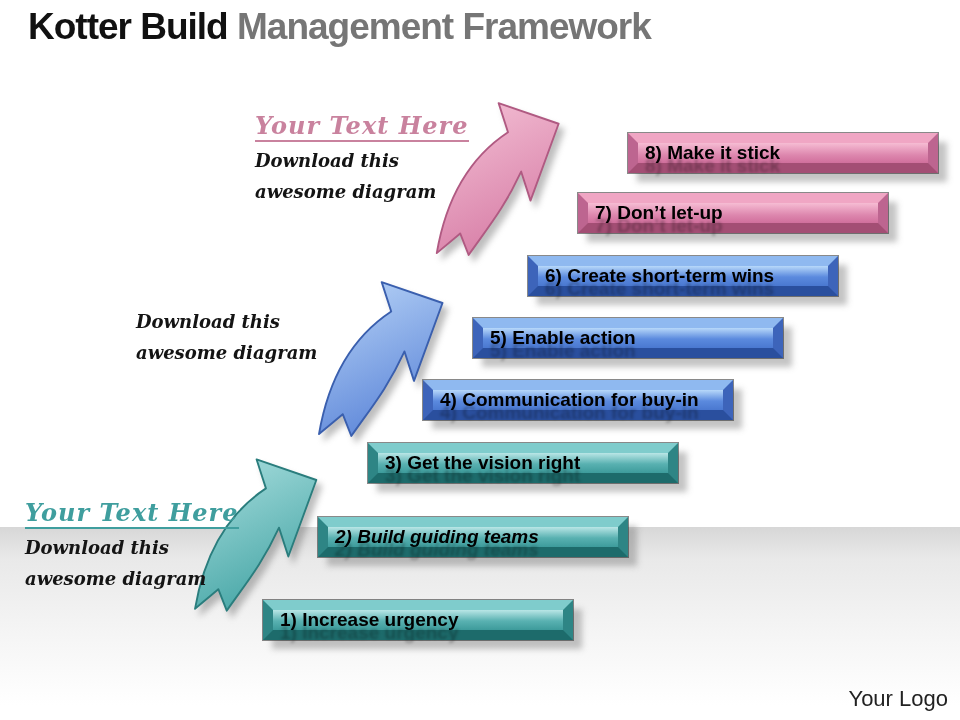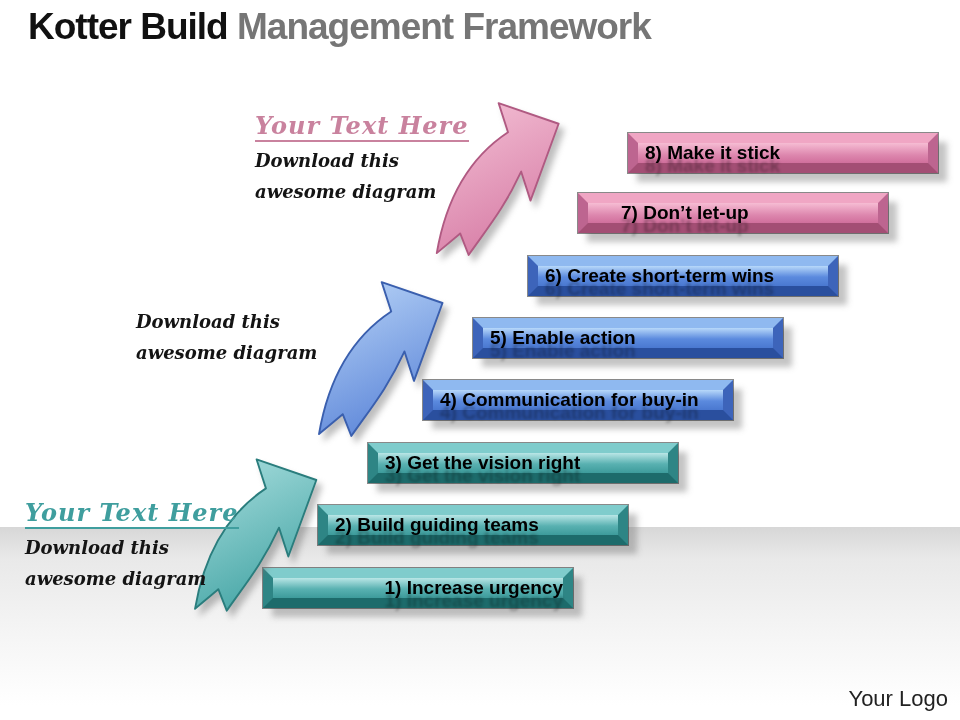--- a/index.html
+++ b/index.html
@@ -75,39 +75,39 @@
 
 <div class="slide">
 
   <div class="gray-band"></div>
 
   <div class="title">
     <span class="t-primary">Kotter Build</span>
     <span class="t-secondary">Management Framework</span>
   </div>
 
-  <div class="bar teal" style="left:263px; top:568px;justify-content:flex-end;">
+  <div class="bar teal" style="left:263px; top:600px;">
     <span class="bar-label">1) Increase urgency</span>
   </div>
-  <div class="bar teal" style="left:318px; top:505px;">
+  <div class="bar teal" style="left:318px; top:517px;font-style:italic;">
     <span class="bar-label">2) Build guiding teams</span>
   </div>
   <div class="bar teal" style="left:368px; top:443px;">
     <span class="bar-label">3) Get the vision right</span>
   </div>
   <div class="bar blue" style="left:423px; top:380px;">
     <span class="bar-label">4) Communication for buy-in</span>
   </div>
   <div class="bar blue" style="left:473px; top:318px;">
     <span class="bar-label">5) Enable action</span>
   </div>
   <div class="bar blue" style="left:528px; top:256px;">
     <span class="bar-label">6) Create short-term wins</span>
   </div>
-  <div class="bar pink" style="left:578px; top:193px;padding-left:26px;">
+  <div class="bar pink" style="left:578px; top:193px;">
     <span class="bar-label">7) Don’t let-up</span>
   </div>
   <div class="bar pink" style="left:628px; top:133px;">
     <span class="bar-label">8) Make it stick</span>
   </div>
 
   <div class="arrow" style="left:418px; top:90px;">
     <svg width="150" height="180" viewBox="0 0 160 180">
       <defs>
         <linearGradient id="pinkG" x1="0" y1="0" x2="0.4" y2="1">

